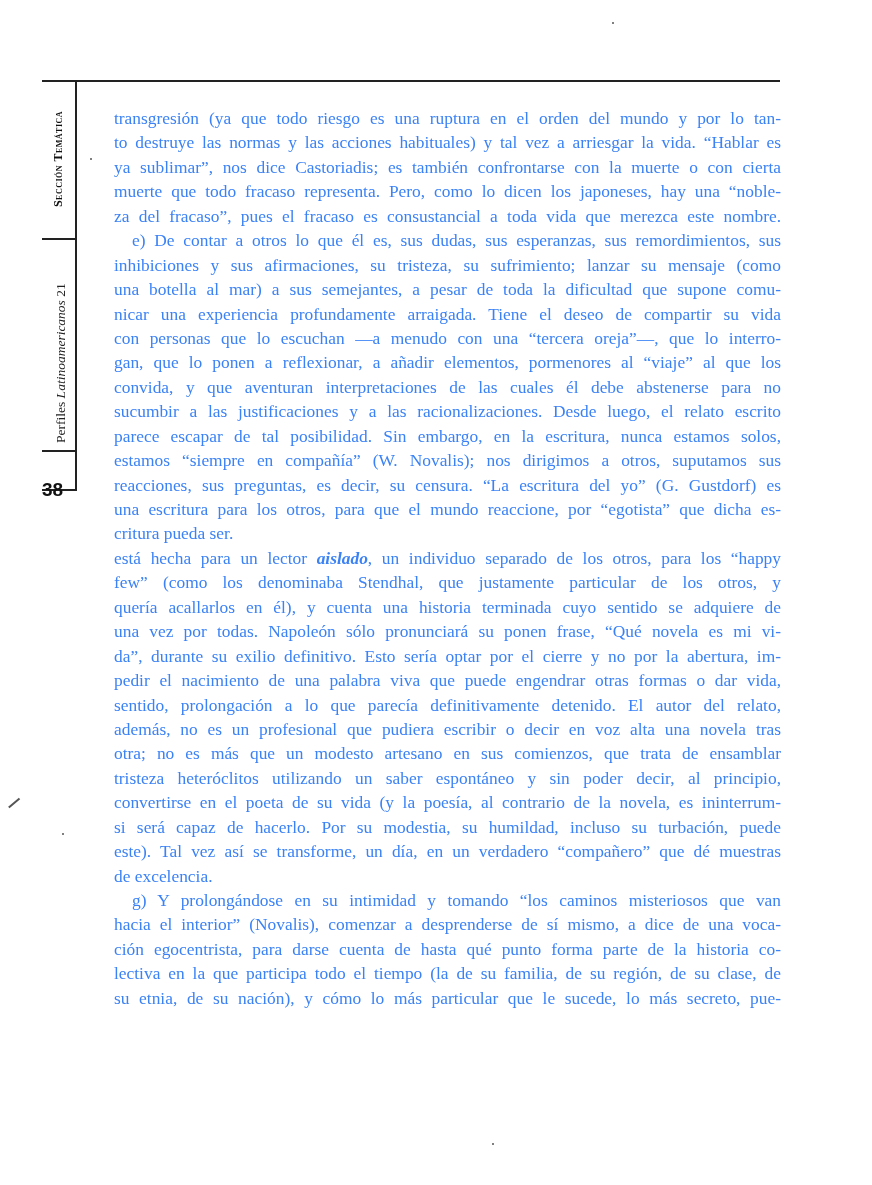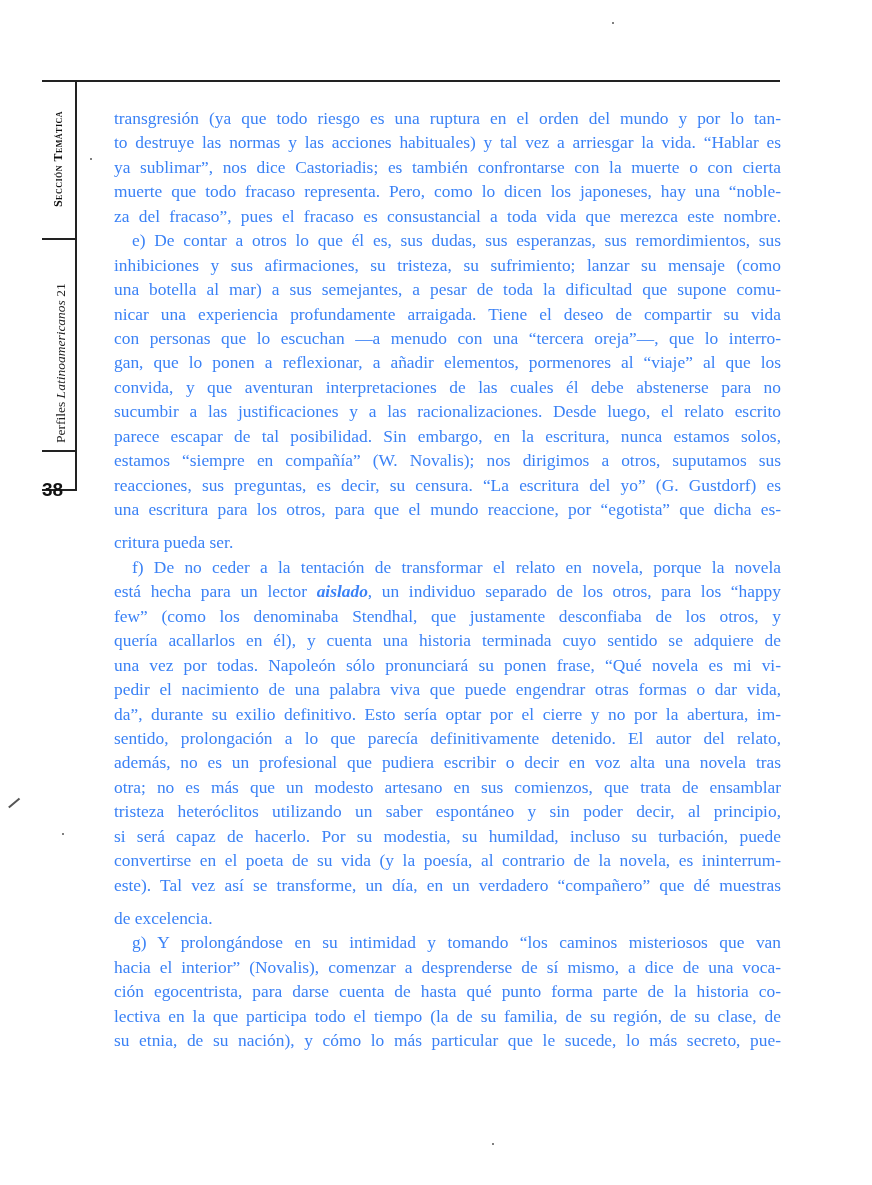--- a/index.html
+++ b/index.html
@@ -28,21 +28,21 @@
     position: absolute; left: 42px; top: 454px; width: 32px; height: 32px;
     font-family: "Liberation Sans", sans-serif; font-weight: bold; font-size: 19px; color: #111;
     text-align: left; line-height: 32px; margin-top: 20px;
   }
 
   .body-text {
     position: absolute; left: 114px; top: 106px; width: 667px;
     font-family: "Liberation Serif", serif; font-size: 17.4px; line-height: 24.45px; color: #3b82f6;
   }
   .line { display: block; white-space: nowrap; text-align: justify; text-align-last: justify; height: 24.45px; }
-  .line.last { text-align-last: left; margin-top: 9px; }
+  .line.last { text-align-last: left; }
   .line.indent { padding-left: 18px; }
   .line em { font-style: italic; font-weight: bold; }
 
   .speck { position: absolute; background: #555; border-radius: 50%; }
   .scratch { position: absolute; left: 7px; top: 802px; width: 14px; height: 1.5px; background: #555; transform: rotate(-40deg); }
 </style>
 </head>
 <body>
 
 <div class="page">
@@ -68,33 +68,32 @@
     <span class="line">nicar una experiencia profundamente arraigada. Tiene el deseo de compartir su vida</span>
     <span class="line">con personas que lo escuchan —a menudo con una “tercera oreja”—, que lo interro-</span>
     <span class="line">gan, que lo ponen a reflexionar, a añadir elementos, pormenores al “viaje” al que los</span>
     <span class="line">convida, y que aventuran interpretaciones de las cuales él debe abstenerse para no</span>
     <span class="line">sucumbir a las justificaciones y a las racionalizaciones. Desde luego, el relato escrito</span>
     <span class="line">parece escapar de tal posibilidad. Sin embargo, en la escritura, nunca estamos solos,</span>
     <span class="line">estamos “siempre en compañía” (W. Novalis); nos dirigimos a otros, suputamos sus</span>
     <span class="line">reacciones, sus preguntas, es decir, su censura. “La escritura del yo” (G. Gustdorf) es</span>
     <span class="line">una escritura para los otros, para que el mundo reaccione, por “egotista” que dicha es-</span>
     <span class="line last">critura pueda ser.</span>
-    <span class="line indent">f) De no ceder a la tentación de transformar el relato en novela, porque la novela</span>
     <span class="line"><span>está hecha para un lector </span><em>aislado</em><span>, un individuo separado de los otros, para los “happy</span></span>
-    <span class="line">few” (como los denominaba Stendhal, que justamente desconfiaba de los otros, y</span>
+    <span class="line">few” (como los denominaba Stendhal, que justamente particular de los otros, y</span>
     <span class="line">quería acallarlos en él), y cuenta una historia terminada cuyo sentido se adquiere de</span>
     <span class="line">una vez por todas. Napoleón sólo pronunciará su ponen frase, “Qué novela es mi vi-</span>
+    <span class="line">da”, durante su exilio definitivo. Esto sería optar por el cierre y no por la abertura, im-</span>
     <span class="line">pedir el nacimiento de una palabra viva que puede engendrar otras formas o dar vida,</span>
-    <span class="line">da”, durante su exilio definitivo. Esto sería optar por el cierre y no por la abertura, im-</span>
     <span class="line">sentido, prolongación a lo que parecía definitivamente detenido. El autor del relato,</span>
     <span class="line">además, no es un profesional que pudiera escribir o decir en voz alta una novela tras</span>
     <span class="line">otra; no es más que un modesto artesano en sus comienzos, que trata de ensamblar</span>
     <span class="line">tristeza heteróclitos utilizando un saber espontáneo y sin poder decir, al principio,</span>
+    <span class="line">convertirse en el poeta de su vida (y la poesía, al contrario de la novela, es ininterrum-</span>
     <span class="line">si será capaz de hacerlo. Por su modestia, su humildad, incluso su turbación, puede</span>
-    <span class="line">convertirse en el poeta de su vida (y la poesía, al contrario de la novela, es ininterrum-</span>
     <span class="line">este). Tal vez así se transforme, un día, en un verdadero “compañero” que dé muestras</span>
     <span class="line last">de excelencia.</span>
     <span class="line indent">g) Y prolongándose en su intimidad y tomando “los caminos misteriosos que van</span>
     <span class="line">hacia el interior” (Novalis), comenzar a desprenderse de sí mismo, a dice de una voca-</span>
     <span class="line">ción egocentrista, para darse cuenta de hasta qué punto forma parte de la historia co-</span>
     <span class="line">lectiva en la que participa todo el tiempo (la de su familia, de su región, de su clase, de</span>
     <span class="line">su etnia, de su nación), y cómo lo más particular que le sucede, lo más secreto, pue-</span>
   </div>
 
   <div class="scratch"></div>

